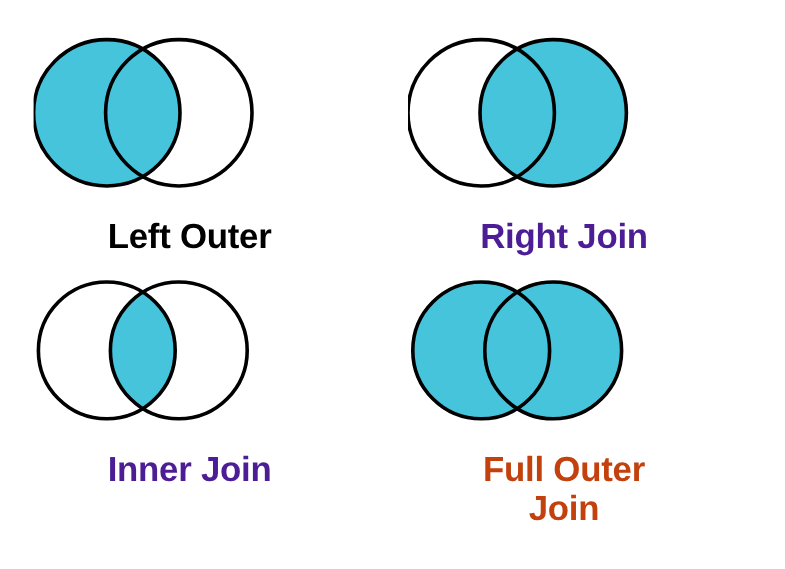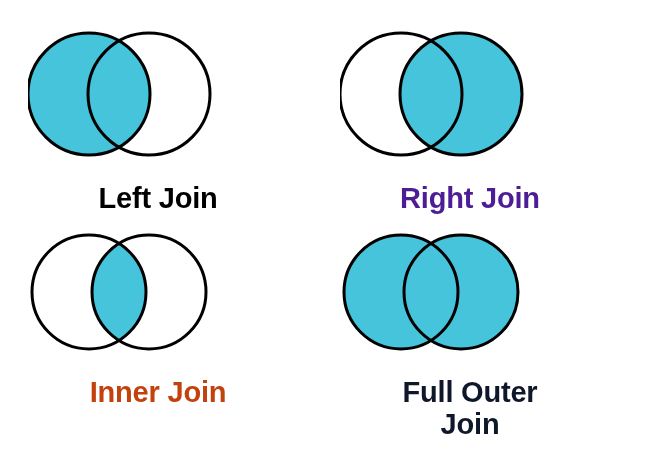--- a/index.html
+++ b/index.html
@@ -70,21 +70,21 @@
       <defs>
         <clipPath id="clip-lj-rightonly">
           <path d="M121,3 A61,61 0 1,1 121,125 A61,61 0 0,1 121,3 Z
                    M61,3 A61,61 0 1,0 61,125 A61,61 0 0,0 61,3 Z" clip-rule="evenodd"></path>
         </clipPath>
       </defs>
 
       <circle cx="61" cy="64" r="61" fill="none" stroke="#000000" stroke-width="3"></circle>
       <circle cx="121" cy="64" r="61" fill="none" stroke="#000000" stroke-width="3"></circle>
     </svg>
-    <div class="venn-label" style="color: rgb(0, 0, 0);">Left Join</div>
+    <div class="venn-label" style="color: rgb(0, 0, 0);">Left Outer</div>
   </div>
 
   <div class="venn-cell" id="cell-right-join">
     <svg class="venn-figure" width="260" height="140" viewBox="0 0 260 140">
 
       <circle cx="61" cy="64" r="61" fill="#ffffff"></circle>
 
       <circle cx="121" cy="64" r="61" fill="#45c4dc"></circle>
 
       <circle cx="61" cy="64" r="61" fill="none" stroke="#000000" stroke-width="3"></circle>
@@ -102,29 +102,29 @@
       </defs>
 
       <circle cx="61" cy="60" r="57" fill="#ffffff"></circle>
       <circle cx="121" cy="60" r="57" fill="#ffffff"></circle>
 
       <circle cx="121" cy="60" r="57" fill="#45c4dc" clip-path="url(#clip-ij-intersect)"></circle>
 
       <circle cx="61" cy="60" r="57" fill="none" stroke="#000000" stroke-width="3"></circle>
       <circle cx="121" cy="60" r="57" fill="none" stroke="#000000" stroke-width="3"></circle>
     </svg>
-    <div class="venn-label" style="color: #c2410c;">Inner Join</div>
+    <div class="venn-label" style="color: #4c1d95;">Inner Join</div>
   </div>
 
   <div class="venn-cell" id="cell-full-outer">
     <svg class="venn-figure" width="260" height="130" viewBox="0 0 260 130">
 
       <circle cx="61" cy="60" r="57" fill="#45c4dc"></circle>
       <circle cx="121" cy="60" r="57" fill="#45c4dc"></circle>
 
       <circle cx="61" cy="60" r="57" fill="none" stroke="#000000" stroke-width="3"></circle>
       <circle cx="121" cy="60" r="57" fill="none" stroke="#000000" stroke-width="3"></circle>
     </svg>
-    <div class="venn-label" style="color: #0f172a;">Full Outer
+    <div class="venn-label" style="color: #c2410c;">Full Outer
 Join</div>
   </div>
 
 </div>
 
 </body></html>

